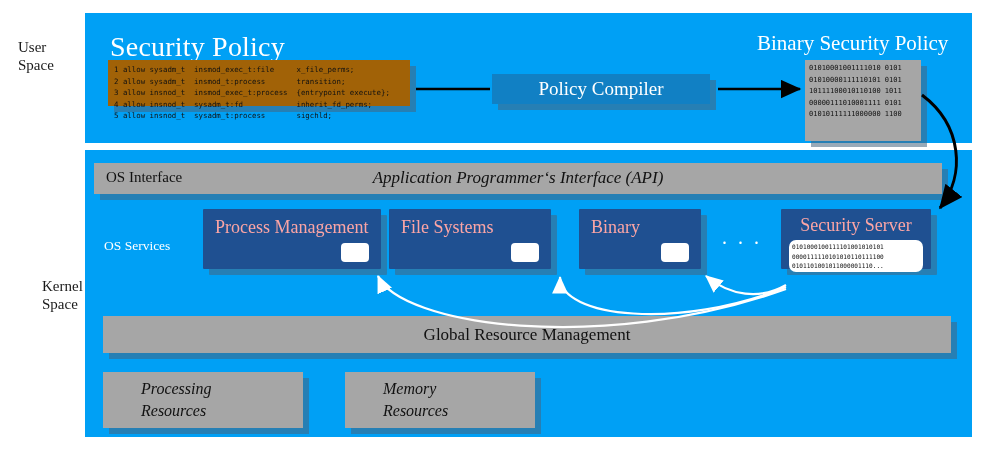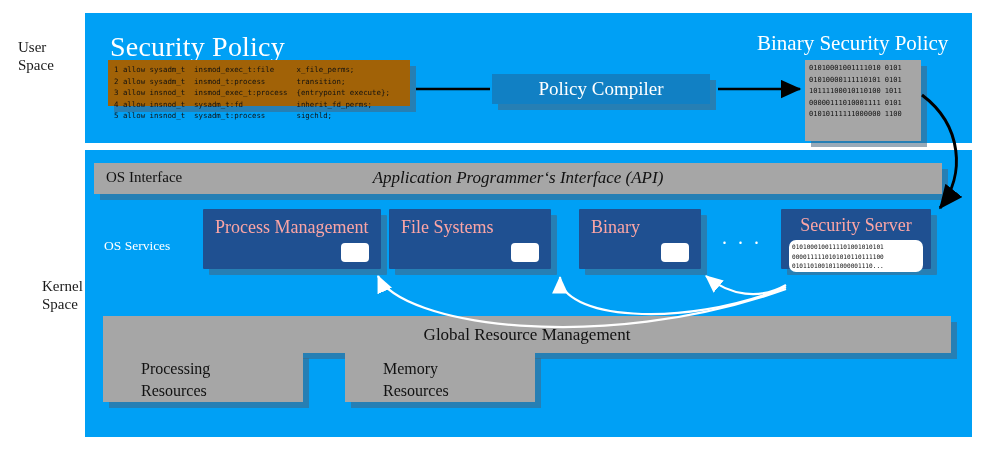--- a/index.html
+++ b/index.html
@@ -72,21 +72,21 @@
 
   #security-binary{position:absolute;left:789px;top:240px;width:134px;height:32px;
       background:#ffffff;border-radius:7px;padding:2px 3px;box-sizing:border-box;}
   #security-binary-text{font-family:"DejaVu Sans Mono", monospace;font-size:6.1px;
       line-height:9.6px;color:#111;white-space:pre;}
 
   #global-resource{left:103px;top:316px;width:848px;height:37px;
       display:flex;align-items:center;justify-content:center;}
   #global-resource .lbl{font-size:17px;}
 
-  .resource{top:352px;height:50px;}
+  .resource{top:372px;height:56px;font-style:italic;}
   .resource .lbl{position:absolute;left:38px;top:6px;font-size:16px;line-height:22px;
       white-space:pre-line;}
   #res-processing{left:103px;width:200px;}
   #res-memory{left:345px;width:190px;}
   #res-comm{left:573px;width:378px;}
   #res-comm .lbl{left:0;right:0;text-align:center;top:14px;}
 
   
   #arrows{position:absolute;left:0;top:0;width:1002px;height:450px;
           pointer-events:none;}

